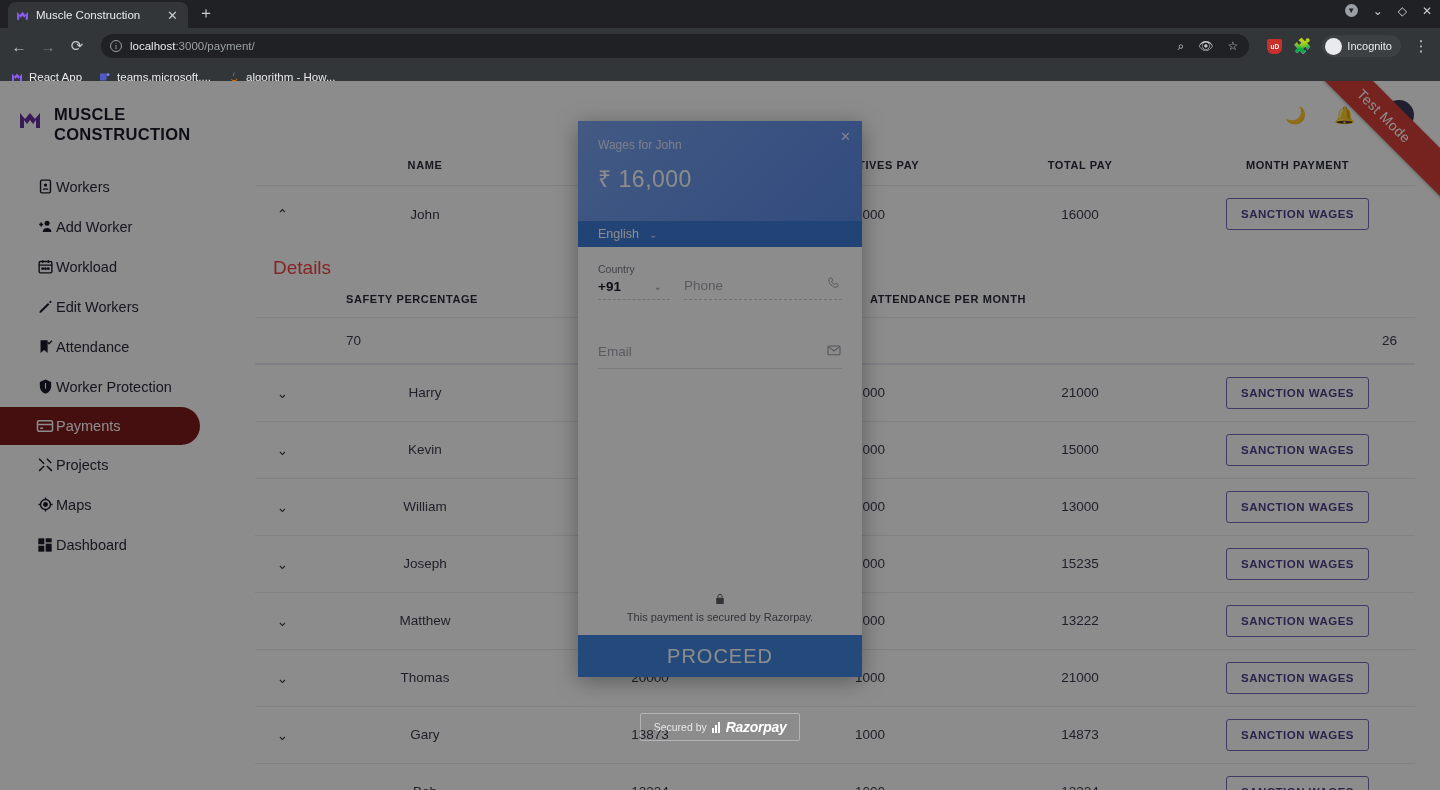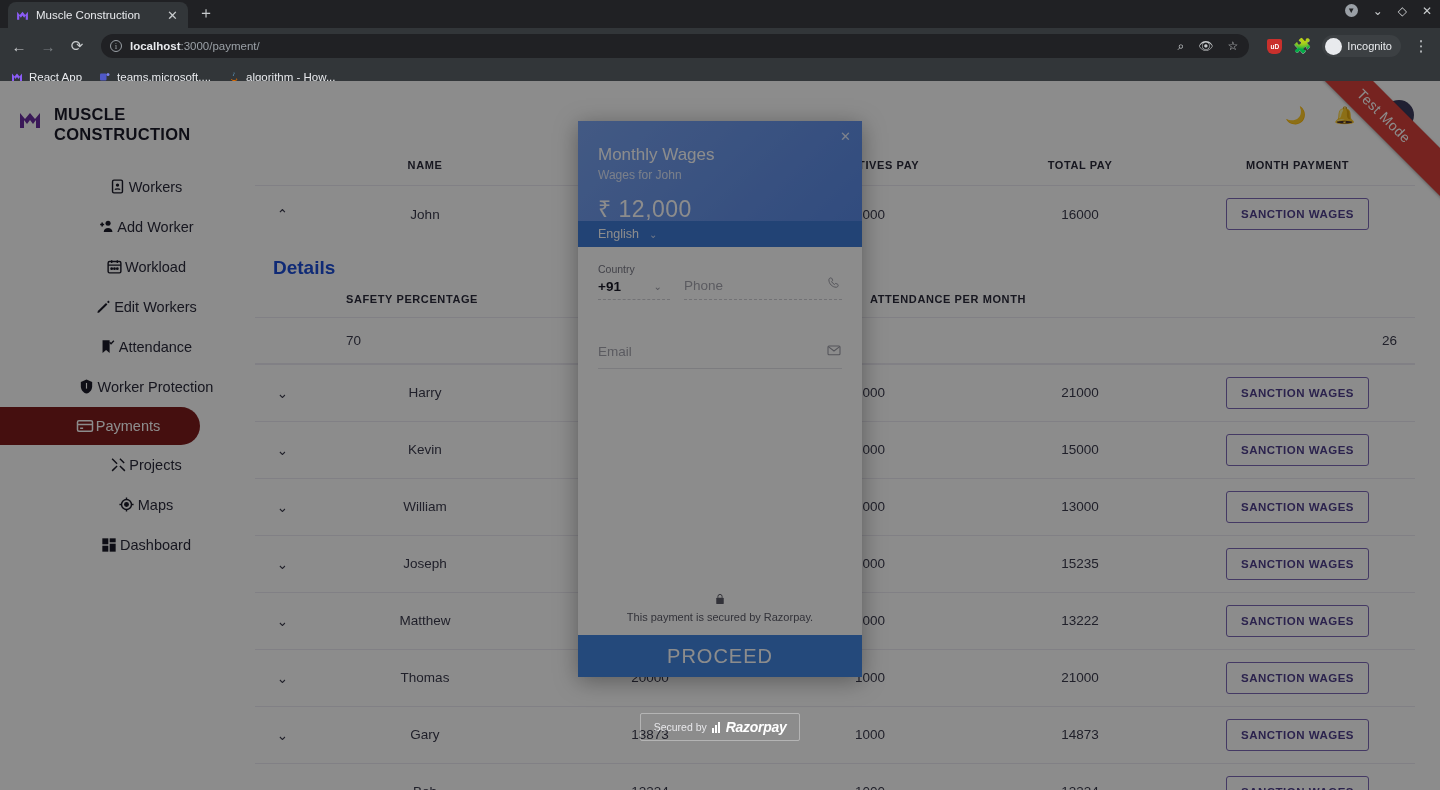--- a/index.html
+++ b/index.html
@@ -48,21 +48,21 @@
     flex: 1; height: 24px; background: #202124; border-radius: 13px;
     display: flex; align-items: center; padding: 0 9px; gap: 8px; margin: 0 4px;
     position: relative;
   }
   .info-ico {
     width: 12px; height: 12px; border-radius: 50%; border: 1px solid #9aa0a6;
     color: #9aa0a6; font-size: 9px; display: flex; align-items: center;
     justify-content: center; font-family: "Liberation Serif", serif; flex: 0 0 12px;
   }
   .url { font-size: 11.5px; color: #9aa0a6; white-space: nowrap; }
-  .url b { color: #e8eaed; font-weight: 700; }
+  .url b { color: #e8eaed; font-weight: 400; }
   .omni-right { margin-left: auto; display: flex; align-items: center; gap: 14px; padding-right: 2px;}
   .omni-right span { color: #c9ccce; font-size: 12px; }
   .ext-zone { display: flex; align-items: center; gap: 11px; padding-left: 3px;}
   .ublock {
     width: 15px; height: 15px; background: #c9302c; color: #fff; font-size: 6.5px;
     display: flex; align-items: center; justify-content: center; font-weight: bold;
     border-radius: 2px 2px 6px 6px;
   }
   .incognito-chip {
     display: flex; align-items: center; gap: 5px; background: #3c4043;
@@ -91,21 +91,21 @@
   .sidebar {
     position: absolute; left: 0; top: 4px; width: 255px; height: 709px; background: #fff;
     padding-top: 12px;
   }
   .brand { display: flex; align-items: flex-start; gap: 12px; padding: 8px 0 0 18px; }
   .brand-logo { color: #6b2fa0; font-size: 22px; font-weight: bold; line-height: 1; margin-top: 3px; }
   .brand-text { font-size: 16.5px; font-weight: bold; color: #1b1b28; line-height: 1.2; letter-spacing: .3px; }
   .nav-list { margin-top: 22px; }
   .nav-item {
     display: flex; align-items: center; gap: 0; height: 40px;
-    padding-left: 34px; margin-bottom: 0; cursor: pointer; position: relative; justify-content: center;
+    padding-left: 34px; margin-bottom: 0; cursor: pointer; position: relative;
   }
   .nav-item + .nav-item { margin-top: 0; }
   .nav-item .ni-icon { width: 22px; display: flex; align-items: center; justify-content: center; color: #1b1b28; }
   .nav-item .ni-label { font-size: 14.5px; color: #2b2b3b; }
   .nav-item.active {
     background: #7f1d1d; border-radius: 0 22px 22px 0; width: 200px; height: 38px;
   }
   .nav-item.active .ni-icon, .nav-item.active .ni-label { color: #fff; }
 
   .content { position: absolute; left: 255px; top: 0; right: 0; bottom: 0; background: #fff; }
@@ -121,21 +121,21 @@
   table.pay td {
     font-size: 13.5px; color: #3b3b4d; text-align: center; height: 57px;
     border-top: 1px solid #eceaf2;
   }
   .caret { font-size: 13px; color: #4a4a5e; }
   .btn-sanction {
     display: inline-block; border: 1px solid #7c68b6; color: #4f3f8c; background: transparent;
     font-size: 11.5px; letter-spacing: .5px; font-weight: bold; padding: 9px 0; width: 143px;
     border-radius: 3px; cursor: pointer;
   }
-  .details-title { font-size: 19px; color: #1d4ed8; padding: 14px 0 6px 18px; font-weight: bold; }
+  .details-title { font-size: 19px; color: #ef4444; padding: 14px 0 6px 18px; font-weight: normal; }
   table.details { width: 1160px; border-collapse: collapse; table-layout: fixed; }
   table.details th {
     font-size: 11px; letter-spacing: .6px; color: #2b2b3b; font-weight: bold;
     text-align: center; padding: 8px 0 12px 0;
   }
   table.details td {
     font-size: 13.5px; color: #3b3b4d; text-align: center; height: 46px;
     border-top: 1px solid #eceaf2; border-bottom: 1px solid #eceaf2;
   }
 
@@ -549,23 +549,22 @@
     </div>
 
     <div class="ribbon">Test Mode</div>
   </div>
 
   <div class="rzp-overlay"></div>
 
   <div class="rzp-modal">
     <div class="rzp-head">
       <span class="rzp-close">✕</span>
-      <div class="rzp-title">Monthly Wages</div>
       <div class="rzp-sub">Wages for John</div>
-      <div class="rzp-amount">₹ 12,000</div>
+      <div class="rzp-amount">₹ 16,000</div>
     </div>
     <div class="rzp-lang">
       <span>English</span>
       <span class="chev">⌄</span>
     </div>
     <div class="rzp-body">
       <div class="field-label">Country</div>
       <div class="row-phone">
         <div class="country-box">
           <span class="cc">+91</span>

